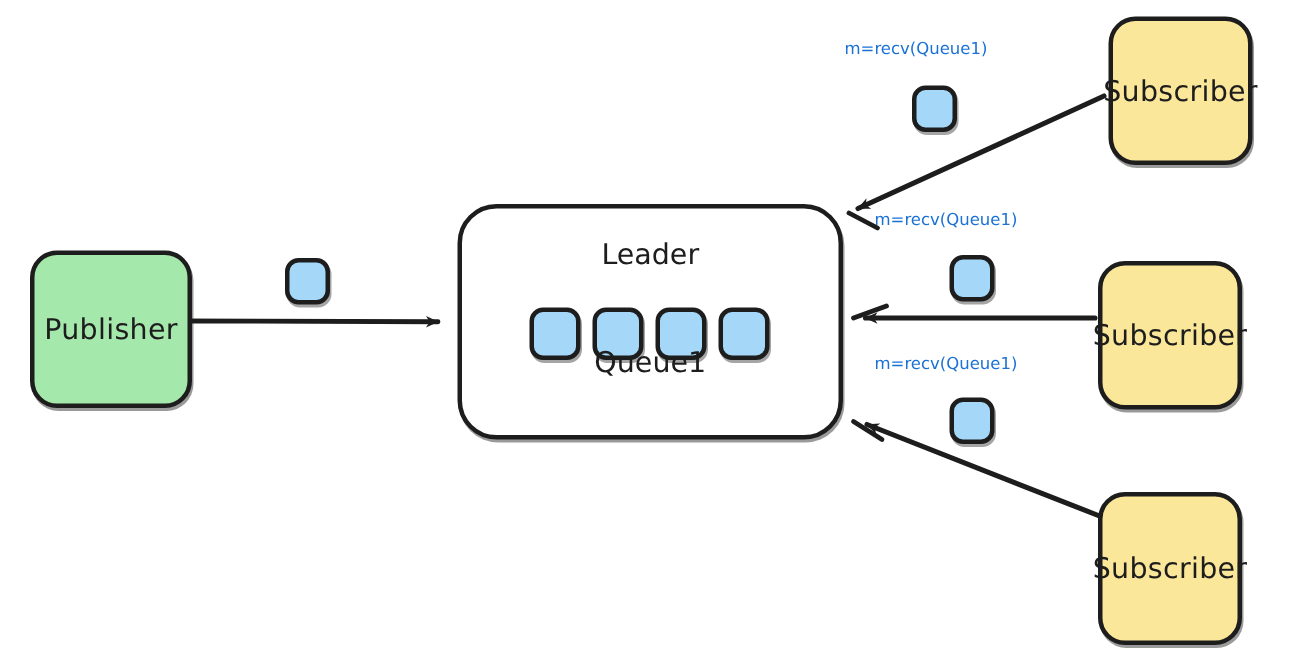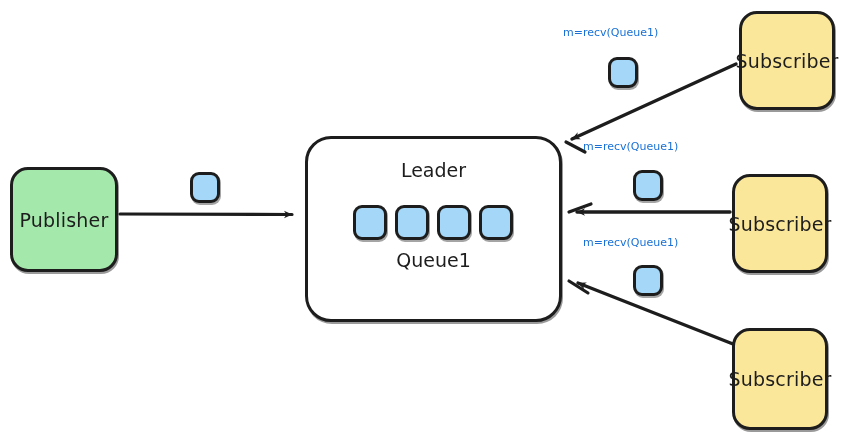--- a/index.html
+++ b/index.html
@@ -26,59 +26,59 @@
     box-shadow: 1px 2px 0 rgba(30,30,30,0.45);
   }
   .node-label {
     font-family: "DejaVu Sans", sans-serif;
     font-size: 19px;
     color: #1d1d1d;
     letter-spacing: 0.2px;
     white-space: nowrap;
   }
   .publisher {
-    left: 10px;
+    left: 20px;
     top: 167px;
     width: 108px;
     height: 105px;
     background: #a5e8ac;
   }
   .subscriber {
     width: 96px;
     height: 99px;
     background: #fbe79a;
   }
   .sub-1 { left: 739px; top: 11px; }
   .sub-2 { left: 732px; top: 174px; }
   .sub-3 { left: 732px; top: 328px; height: 102px; }
 
   .leader {
     left: 305px;
     top: 136px;
     width: 257px;
-    height: 186px;
+    height: 157px;
     background: #ffffff;
     border-radius: 26px;
     display: block;
   }
   .leader-title {
     position: absolute;
     left: 0;
     right: 0;
     top: 20px;
     text-align: center;
     font-size: 19px;
     color: #1d1d1d;
     font-family: "DejaVu Sans", sans-serif;
   }
   .queue-title {
     position: absolute;
     left: 0;
     right: 0;
-    top: 110px;
+    top: 92px;
     text-align: center;
     font-size: 19px;
     color: #1d1d1d;
     font-family: "DejaVu Sans", sans-serif;
   }
   .queue-row {
     position: absolute;
     left: 45px;
     top: 66px;
     display: flex;

